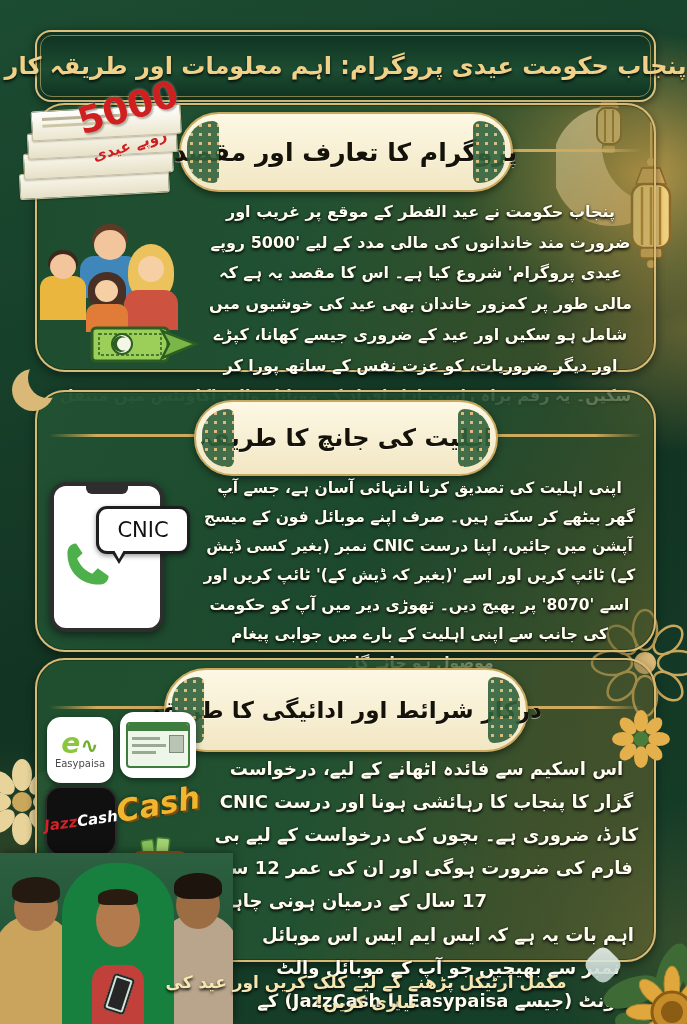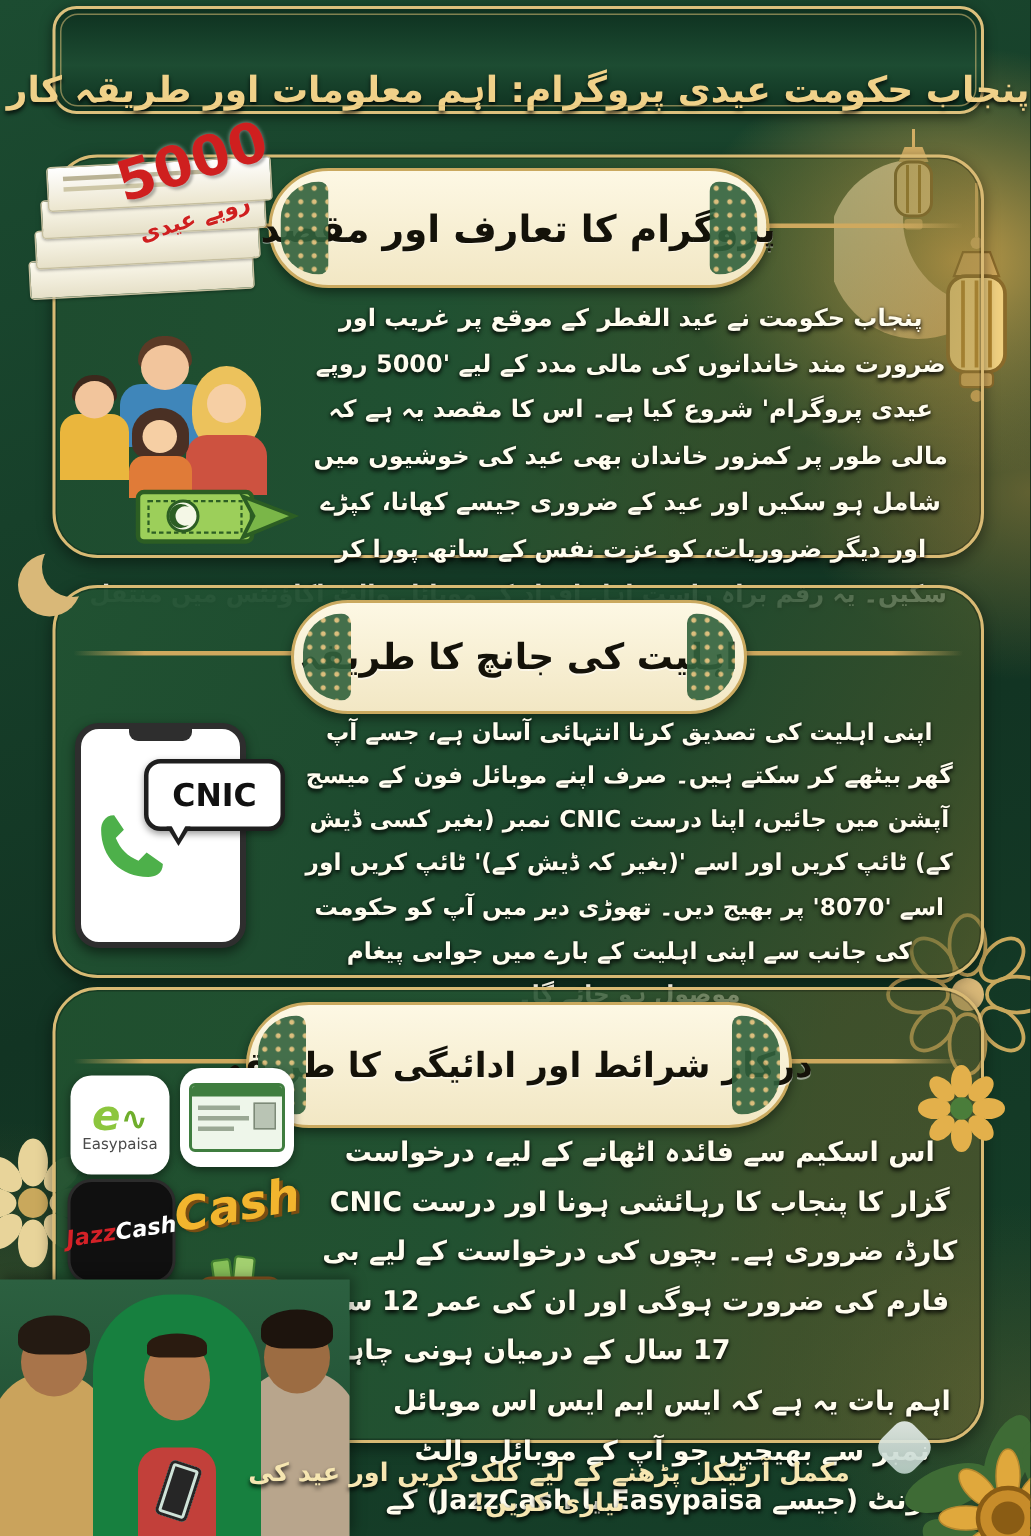--- a/index.html
+++ b/index.html
@@ -11,24 +11,24 @@
       radial-gradient(ellipse 220px 180px at 100% 32%, rgba(160,130,60,0.55), transparent 70%),
       radial-gradient(ellipse 260px 220px at 0% 88%, rgba(125,112,52,0.35), transparent 70%),
       radial-gradient(ellipse 240px 200px at 100% 92%, rgba(125,112,52,0.30), transparent 70%),
       linear-gradient(160deg,#1c4c31,#123423 55%,#164029);
   }
   .deco{position:absolute;z-index:1;}
   .overlay{position:absolute;z-index:4;}
 
   
   .header{
-    position:absolute;left:35px;top:4px;width:617px;height:68px;z-index:2;
+    position:absolute;left:35px;top:30px;width:617px;height:68px;z-index:2;
     background:linear-gradient(180deg,#0e3120,#1d4c32 55%,#0e3120);
     border:2px solid #dcc07c;border-radius:16px;
-    display:flex;align-items:flex-end;justify-content:center;
+    display:flex;align-items:center;justify-content:center;
     box-shadow:0 2px 8px rgba(0,0,0,0.5);
   }
   .header::after{content:"";position:absolute;inset:3px;border:1px solid rgba(222,193,120,0.55);border-radius:12px;pointer-events:none;}
   .header-title{
     direction:rtl;unicode-bidi:plaintext;color:#f0d189;font-weight:bold;font-size:24px;
     text-shadow:0 2px 3px rgba(0,0,0,0.8);white-space:nowrap;
   }
 
   
   .card{
@@ -102,21 +102,21 @@
   .mom-head{left:94px;top:28px;width:26px;height:26px;background:#f6cfa4;}
   .mom-body{left:80px;top:62px;width:54px;height:40px;background:#cd5240;border-radius:14px 14px 0 0;}
   .girl-hair{left:44px;top:44px;width:38px;height:34px;background:#4a3024;border-radius:50% 50% 30% 30%;}
   .girl-head{left:51px;top:52px;width:23px;height:22px;background:#f6cfa4;}
   .girl-body{left:42px;top:76px;width:42px;height:28px;background:#e07b38;border-radius:10px 10px 0 0;}
 
   
   .phone{left:50px;top:482px;width:106px;height:142px;background:#ffffff;border:4px solid #2e2e2e;border-radius:16px;box-shadow:0 3px 8px rgba(0,0,0,0.5);}
   .phone::before{content:"";position:absolute;left:50%;top:-1px;transform:translateX(-50%);width:42px;height:9px;background:#2e2e2e;border-radius:0 0 6px 6px;}
   .handset{position:absolute;left:8px;top:52px;}
-  .bubble{position:absolute;left:96px;top:506px;width:88px;height:42px;background:#ffffff;border:3px solid #1e1e1e;border-radius:11px;display:flex;align-items:center;justify-content:center;font-weight:700;font-size:21px;color:#111;z-index:5;box-shadow:0 2px 5px rgba(0,0,0,0.4);}
+  .bubble{position:absolute;left:96px;top:506px;width:88px;height:42px;background:#ffffff;border:3px solid #1e1e1e;border-radius:11px;display:flex;align-items:center;justify-content:center;font-weight:400;font-size:21px;color:#111;z-index:5;box-shadow:0 2px 5px rgba(0,0,0,0.4);}
   .bubble::after{content:"";position:absolute;left:12px;bottom:-13px;border-left:8px solid transparent;border-right:8px solid transparent;border-top:13px solid #1e1e1e;}
   .bubble::before{content:"";position:absolute;left:15px;bottom:-8px;border-left:5px solid transparent;border-right:5px solid transparent;border-top:9px solid #ffffff;z-index:1;}
   .badge8070{position:absolute;left:96px;top:560px;width:100px;height:42px;background:linear-gradient(180deg,#f8dd8c,#d2a23a);border:2px solid #97741f;border-radius:10px;display:flex;align-items:center;justify-content:center;font-weight:900;font-size:24px;color:#161208;z-index:5;box-shadow:0 2px 5px rgba(0,0,0,0.45);}
 
   
   .tile{position:absolute;border-radius:14px;box-shadow:0 2px 6px rgba(0,0,0,0.45);}
   .ep-tile{left:47px;top:717px;width:66px;height:66px;background:#ffffff;display:flex;flex-direction:column;align-items:center;justify-content:center;}
   .ep-logo{color:#8cc63e;font-weight:900;font-size:28px;font-style:italic;line-height:0.9;}
   .ep-logo .sw{color:#6fae2c;font-size:22px;}
   .ep-name{color:#4a4a4a;font-weight:normal;font-size:10px;margin-top:2px;}

